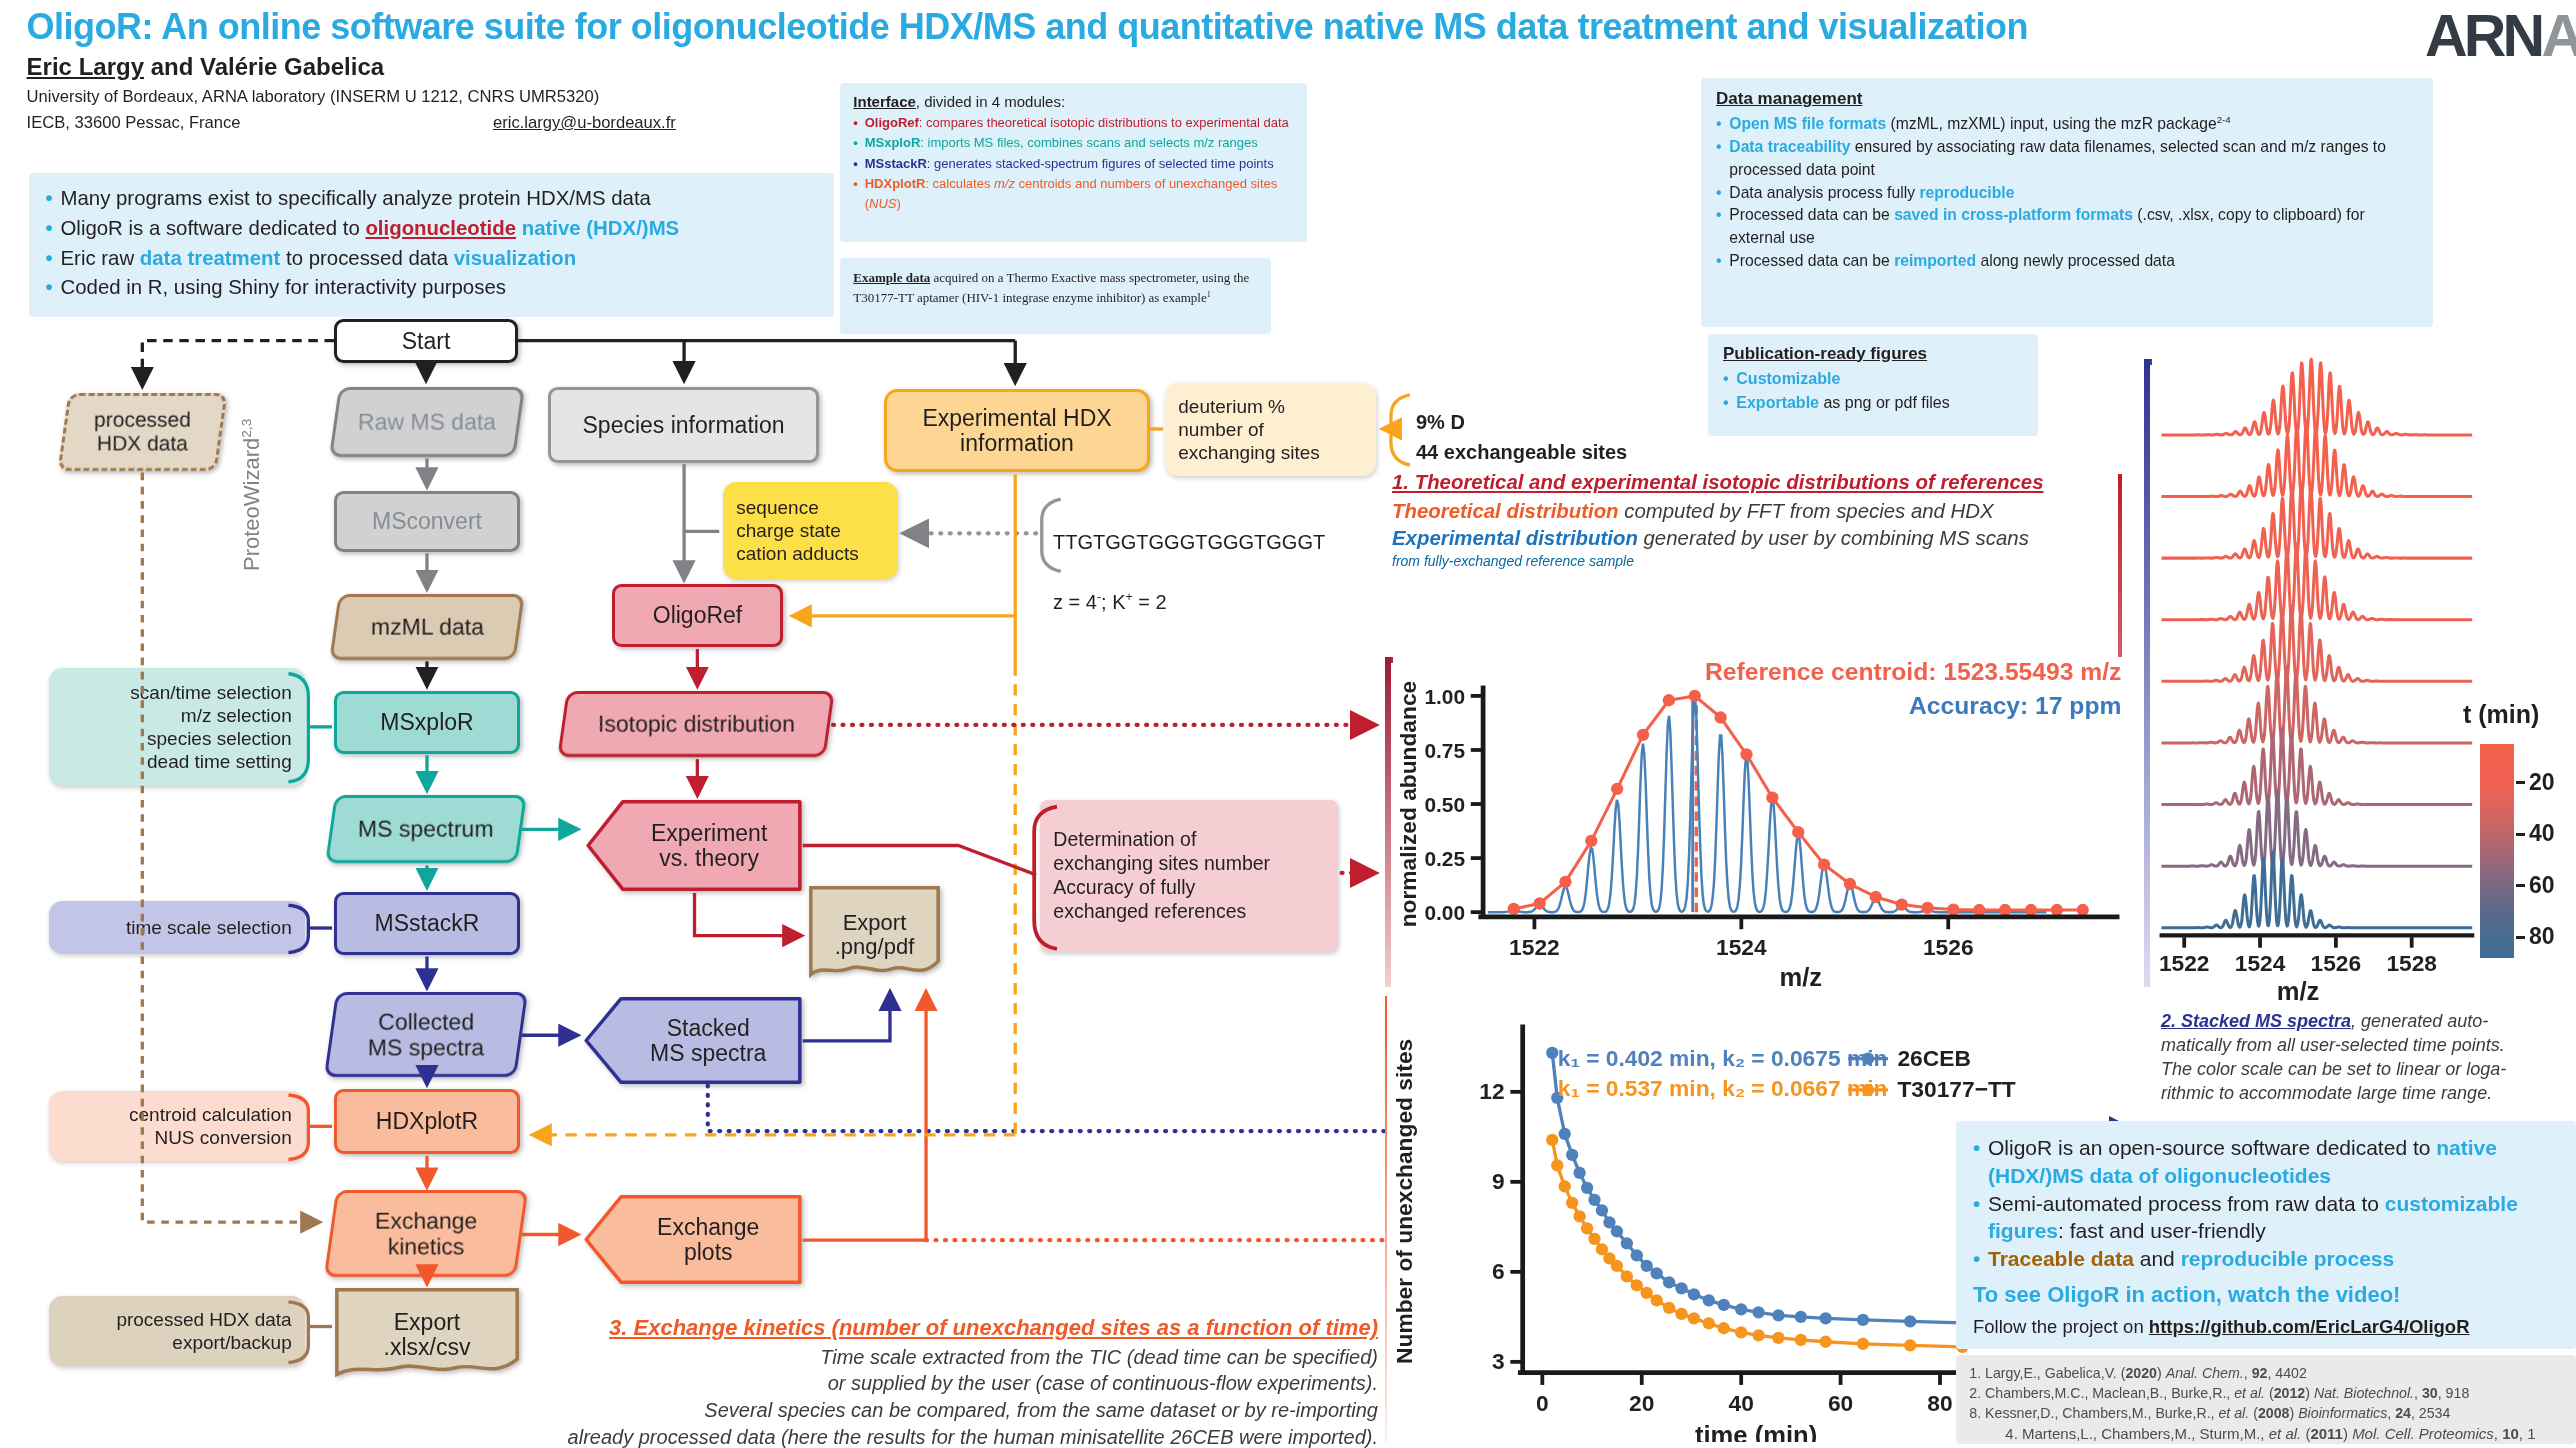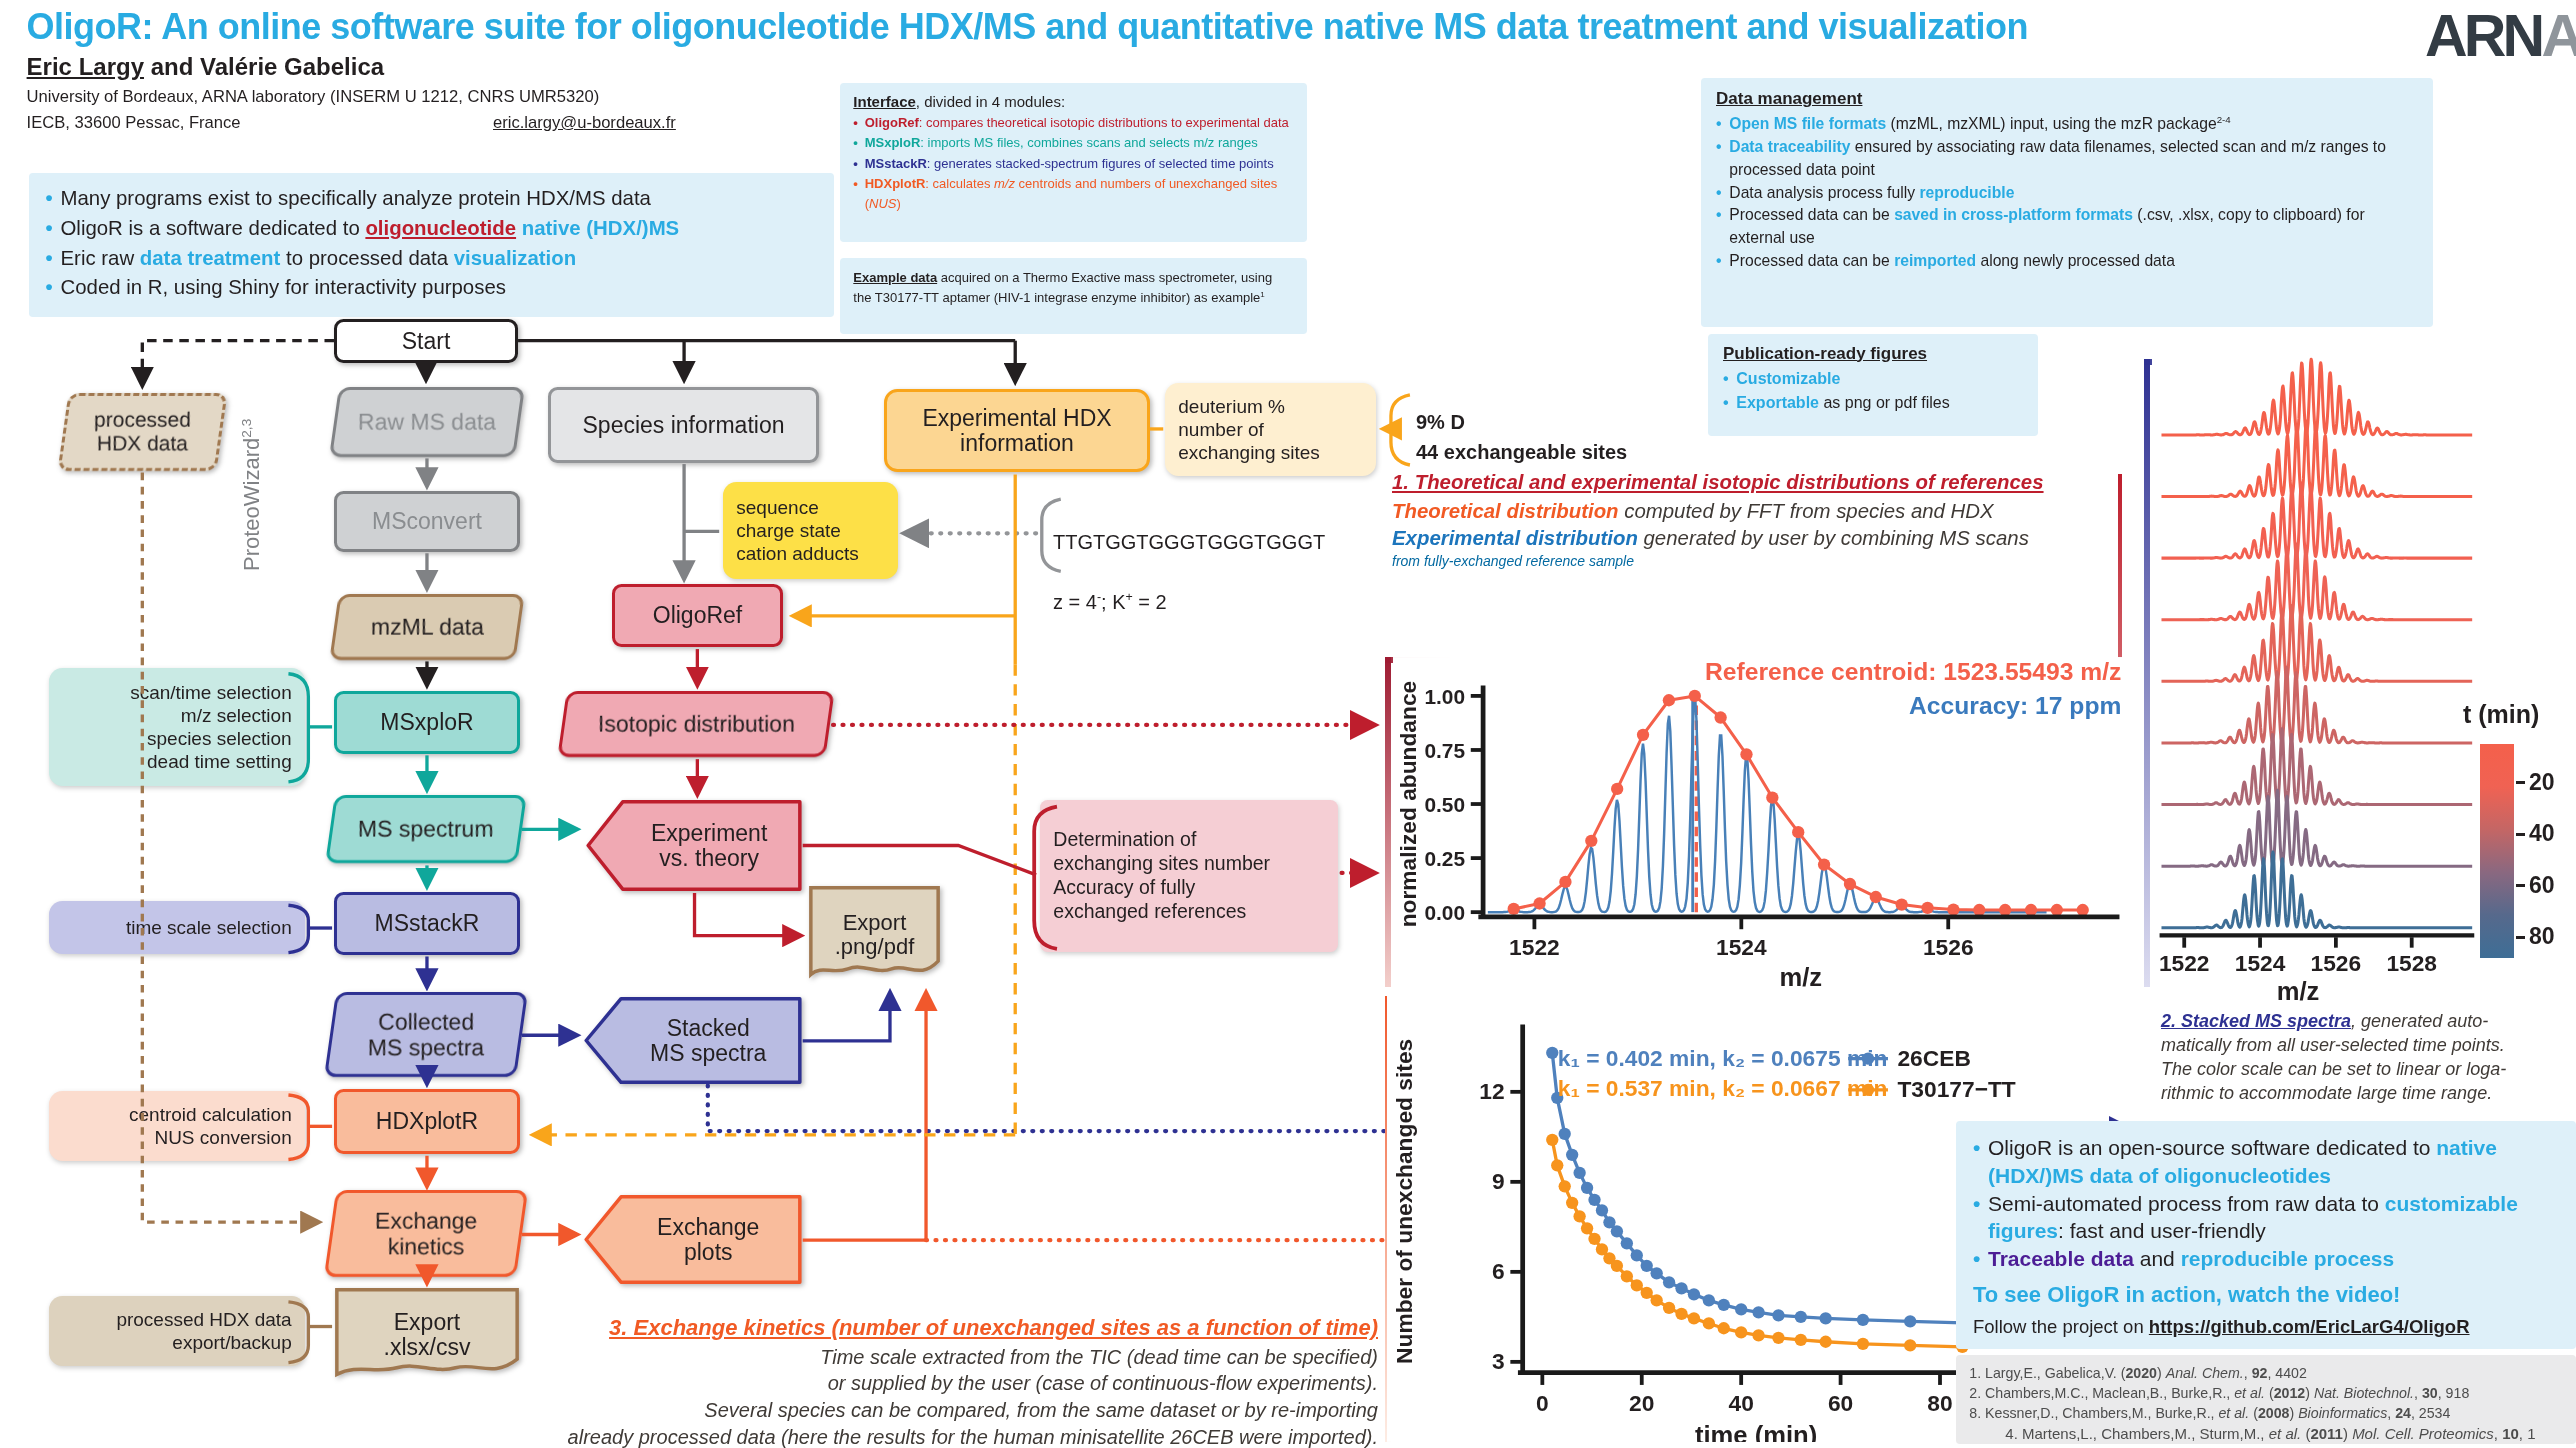--- a/index.html
+++ b/index.html
@@ -79,21 +79,21 @@
     <div class="bullet" style="font-size:13px;line-height:1.55;">
         <span class="dot" style="flex-basis: 11.4px; color: rgb(46, 49, 146);">•</span>
         <span><span style="color: rgb(46, 49, 146); font-weight: bold;">MSstackR</span><span style="color: rgb(46, 49, 146);">: generates stacked-spectrum figures of selected time points</span></span>
       </div>
     <div class="bullet" style="font-size:13px;line-height:1.55;">
         <span class="dot" style="flex-basis: 11.4px; color: rgb(241, 90, 36);">•</span>
         <span><span style="color: rgb(241, 90, 36); font-weight: bold;">HDXplotR</span><span style="color: rgb(241, 90, 36);">: calculates </span><span style="color: rgb(241, 90, 36); font-style: italic;">m/z</span><span style="color: rgb(241, 90, 36);"> centroids and numbers of unexchanged sites (</span><span style="color: rgb(241, 90, 36); font-style: italic;">NUS</span><span style="color: rgb(241, 90, 36);">)</span></span>
       </div>
   </div>
 
-  <div class="abs bluebox" style="left:840px;top:258px;width:467px;height:76px;padding:9.5px 13.3px;box-sizing:border-box;font-size:13px;line-height:1.6;"><span style="font-weight: bold; text-decoration: underline;">Example data</span><span> acquired on a Thermo Exactive mass spectrometer, using the T30177-TT aptamer (HIV-1 integrase enzyme inhibitor) as example</span><sup>1</sup></div>
+  <div class="abs bluebox" style="left:840px;top:258px;width:431px;height:76px;padding:9.5px 13.3px;box-sizing:border-box;font-size:13px;line-height:1.6;font-family:Liberation Serif, serif;"><span style="font-weight: bold; text-decoration: underline;">Example data</span><span> acquired on a Thermo Exactive mass spectrometer, using the T30177-TT aptamer (HIV-1 integrase enzyme inhibitor) as example</span><sup>1</sup></div>
 
   <div class="abs bluebox" style="left:1701px;top:78px;width:732px;height:249px;padding:11.4px 15px;box-sizing:border-box;">
     <div style="font-size:17px;margin-bottom:3.8px;"><span style="font-weight: bold; text-decoration: underline;">Data management</span></div>
     <div class="bullet" style="font-size:15.7px;line-height:1.45;">
         <span class="dot" style="flex-basis: 13.3px; color: rgb(41, 171, 226);">•</span>
         <span><span style="color: rgb(41, 171, 226); font-weight: bold;">Open MS file formats</span><span> (mzML, mzXML) input, using the mzR package</span><sup>2-4</sup></span>
       </div>
     <div class="bullet" style="font-size:15.7px;line-height:1.45;">
         <span class="dot" style="flex-basis: 13.3px; color: rgb(41, 171, 226);">•</span>
         <span><span style="color: rgb(41, 171, 226); font-weight: bold;">Data traceability</span><span> ensured by associating raw data filenames, selected scan and m/z ranges to processed data point</span></span>
@@ -506,21 +506,21 @@
     <div class="bullet" style="font-size:21px;line-height:1.32;">
         <span class="dot" style="color: rgb(41, 171, 226);">•</span>
         <span><span>OligoR is an open-source software dedicated to </span><span style="color: rgb(41, 171, 226); font-weight: bold;">native (HDX/)MS data of oligonucleotides</span></span>
       </div>
     <div class="bullet" style="font-size:21px;line-height:1.32;">
         <span class="dot" style="color: rgb(41, 171, 226);">•</span>
         <span><span>Semi-automated process from raw data to </span><span style="color: rgb(41, 171, 226); font-weight: bold;">customizable figures</span><span>: fast and user-friendly</span></span>
       </div>
     <div class="bullet" style="font-size:21px;line-height:1.32;">
         <span class="dot" style="color: rgb(41, 171, 226);">•</span>
-        <span><span style="color: #4c1d95; font-weight: bold;">Traceable data</span><span> and </span><span style="color: rgb(41, 171, 226); font-weight: bold;">reproducible process</span></span>
+        <span><span style="color: #a16207; font-weight: bold;">Traceable data</span><span> and </span><span style="color: rgb(41, 171, 226); font-weight: bold;">reproducible process</span></span>
       </div>
     <div style="font-size:22px;margin-top:9.5px;"><span style="color: rgb(41, 171, 226); font-weight: bold;">To see OligoR in action, watch the video!</span></div>
     <div style="font-size:18.5px;margin-top:7.6px;"><span style="font-weight: normal;">Follow the project on </span><span style="font-weight: bold; text-decoration: underline;">https://github.com/EricLarG4/OligoR</span></div>
   </div>
 
   <div class="abs graybox" style="left:1956px;top:1355px;width:620px;height:89px;padding:7.6px 13.3px;box-sizing:border-box;color:#4D4D4D;">
     <div style="font-size:14.2px;line-height:1.42;"><span>1. Largy,E., Gabelica,V. (</span><span style="font-weight: bold;">2020</span><span>) </span><span style="font-style: italic;">Anal. Chem.</span><span>, </span><span style="font-weight: bold;">92</span><span>, 4402</span></div>
     <div style="font-size:14.2px;line-height:1.42;"><span>2. Chambers,M.C., Maclean,B., Burke,R., </span><span style="font-style: italic;">et al.</span><span> (</span><span style="font-weight: bold;">2012</span><span>) </span><span style="font-style: italic;">Nat. Biotechnol.</span><span>, </span><span style="font-weight: bold;">30</span><span>, 918</span></div>
     <div style="font-size:14.2px;line-height:1.42;"><span>8. Kessner,D., Chambers,M., Burke,R., </span><span style="font-style: italic;">et al.</span><span> (</span><span style="font-weight: bold;">2008</span><span>) </span><span style="font-style: italic;">Bioinformatics</span><span>, </span><span style="font-weight: bold;">24</span><span>, 2534</span></div>
     <div style="font-size:15px;line-height:1.42;margin-left:36px;"><span>4. Martens,L., Chambers,M., Sturm,M., </span><span style="font-style: italic;">et al.</span><span> (</span><span style="font-weight: bold;">2011</span><span>) </span><span style="font-style: italic;">Mol. Cell. Proteomics</span><span>, </span><span style="font-weight: bold;">10</span><span>, 1</span></div>

